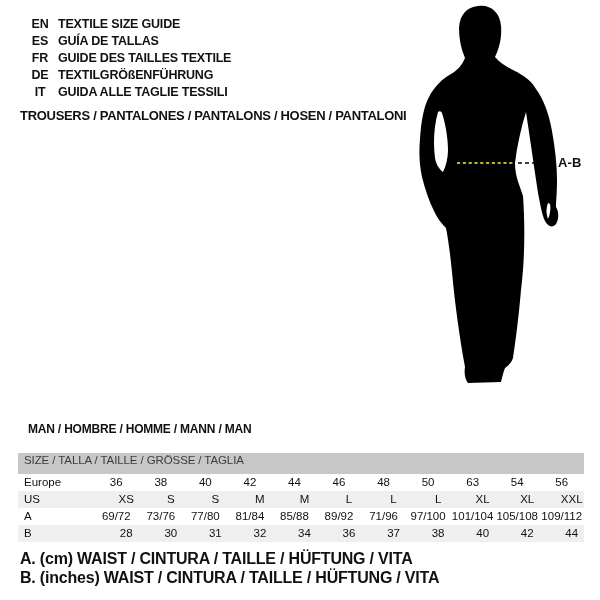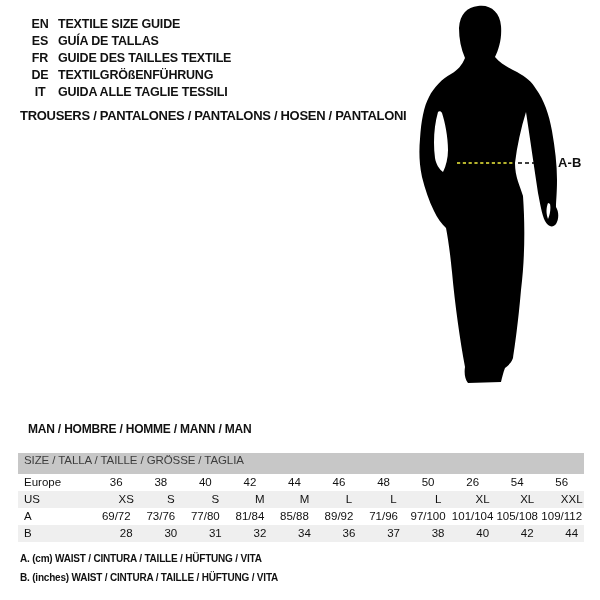--- a/index.html
+++ b/index.html
@@ -46,21 +46,21 @@
   .size-table-header{
     height:21px;line-height:15px;background:var(--table-header-bg);
     padding-left:6px;color:#3d3d3d;letter-spacing:-0.1px;
   }
   .size-row{display:grid;grid-template-columns:76px repeat(11,1fr);height:17px;line-height:17px;}
   .size-row.alt{background:var(--table-alt-row-bg);gap:20px;}
   .row-label{padding-left:6px;text-align:left;}
   .cell{text-align:center;}
   
   .notes{position:absolute;left:20px;top:549px;
-    font-size:10px;font-weight:bold;letter-spacing:-0.2px;line-height:19px;}
+    font-size:16px;font-weight:bold;letter-spacing:-0.2px;line-height:19px;}
 </style>
 </head>
 <body>
 
 <div class="lang-block">
   <div class="lang-row">
     <span class="lang-code">EN</span>
     <span class="lang-title">TEXTILE SIZE GUIDE</span>
   </div>
   <div class="lang-row">
@@ -141,21 +141,21 @@
       <div class="size-row">
         <div class="row-label">Europe</div>
         <div class="cell">36</div>
         <div class="cell">38</div>
         <div class="cell">40</div>
         <div class="cell">42</div>
         <div class="cell">44</div>
         <div class="cell">46</div>
         <div class="cell">48</div>
         <div class="cell">50</div>
-        <div class="cell">26</div>
+        <div class="cell">63</div>
         <div class="cell">54</div>
         <div class="cell">56</div>
       </div>
       <div class="size-row alt">
         <div class="row-label">US</div>
         <div class="cell">XS</div>
         <div class="cell">S</div>
         <div class="cell">S</div>
         <div class="cell">M</div>
         <div class="cell">M</div>

